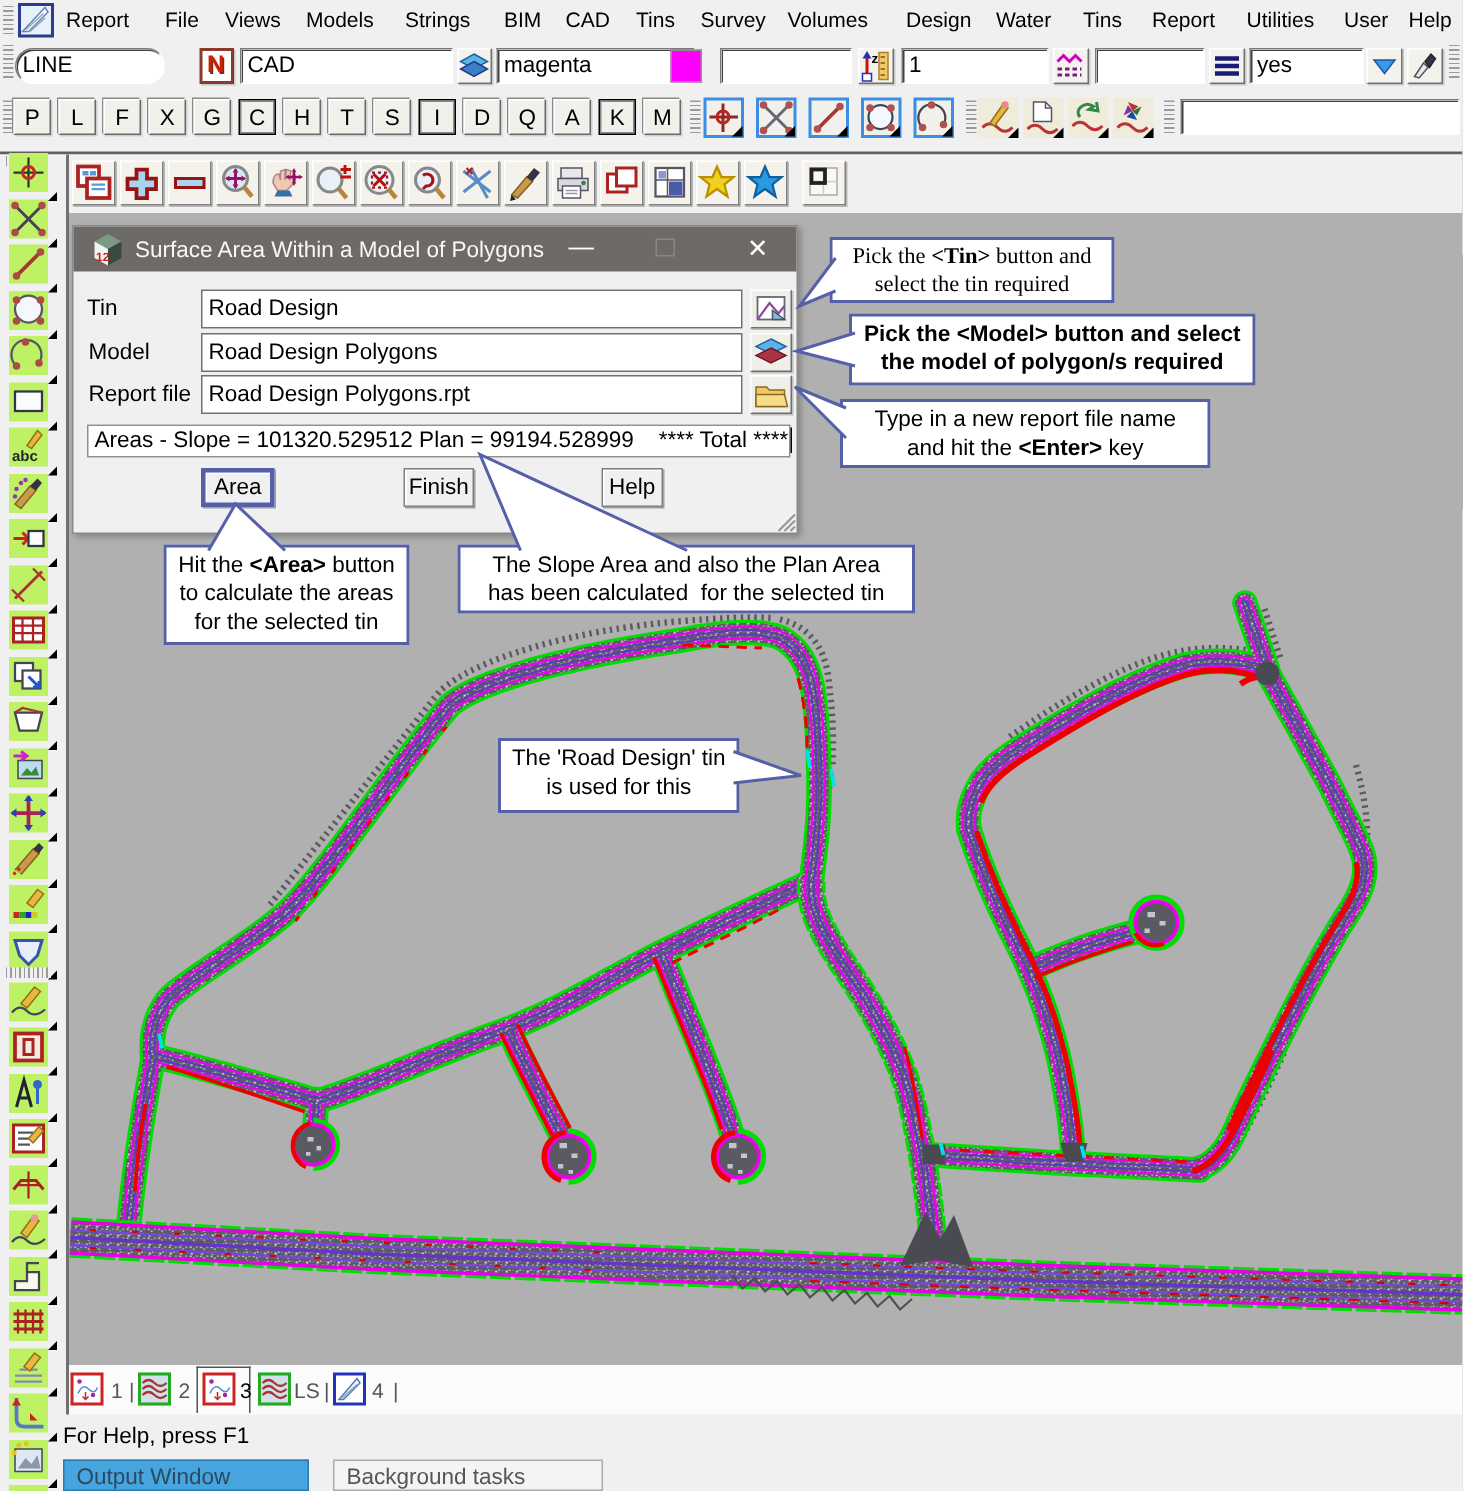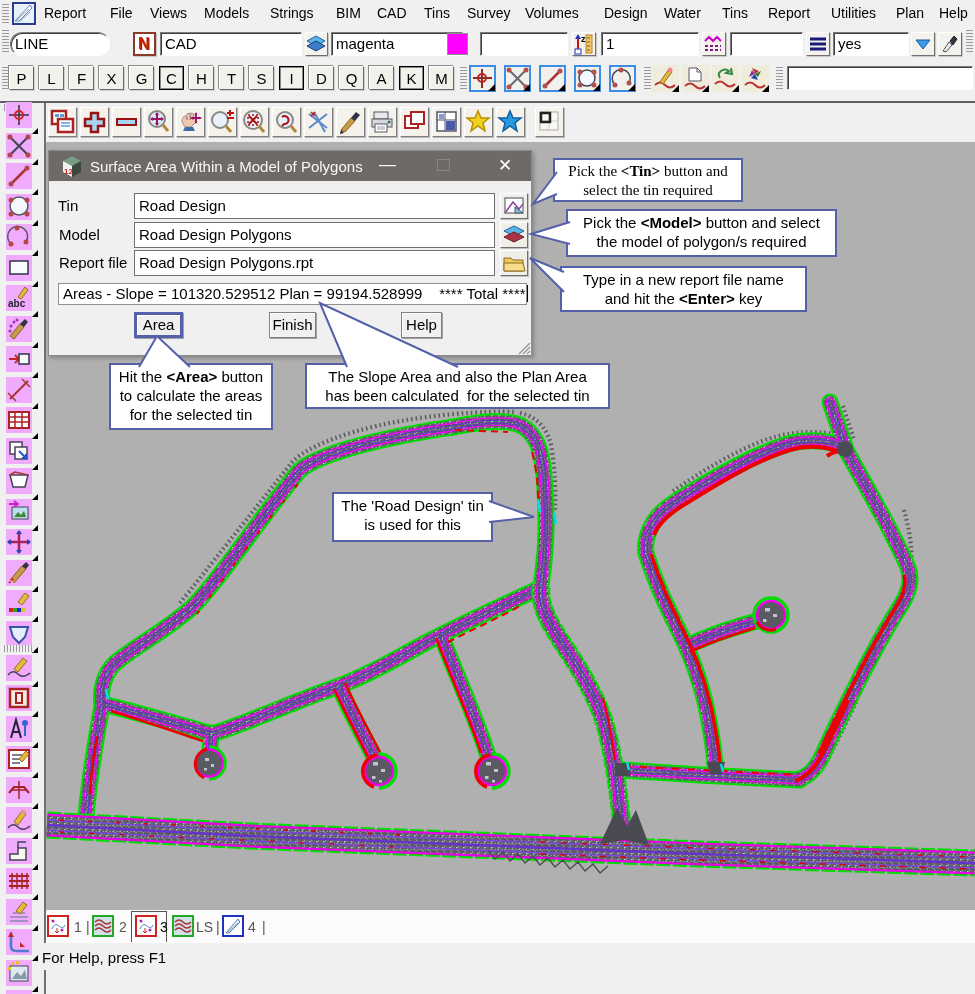--- a/index.html
+++ b/index.html
@@ -28,21 +28,21 @@
 .lbtn { position:absolute; top:5px; width:25px; height:24px; background:#f2f0ea;
   border:1px solid #fff; border-right-color:#6a6a6a; border-bottom-color:#6a6a6a;
   box-shadow:1px 1px 0 #d0d0d0, -1px -1px 0 #8a8a8a;
   font-size:15px; text-align:center; padding-top:3px; color:#000; }
 .snapbtn { position:absolute; top:4px; width:27px; height:27px; background:#f2f0ea; border:2px solid #3a8ee6; }
 .tri { position:absolute; width:0; height:0; border-left:7px solid transparent; border-bottom:7px solid #000; }
 
 
 #main { left:0; top:103px; width:975px; height:807px; background:#b0b0b0; }
 #lefttb { left:0; top:103px; width:46px; height:891px; background:#f0f0f0; border-right:2px solid #707070; }
-.licon { position:absolute; left:6px; width:26px; height:26px; background:#f0abfc; }
+.licon { position:absolute; left:6px; width:26px; height:26px; background:#bef264; }
 .licon svg { position:absolute; left:0; top:0; }
 .ltri { position:absolute; width:0; height:0; border-left:6px solid transparent; border-bottom:6px solid #000; }
 #topstrip { left:46px; top:103px; width:929px; height:39px; background:#f0f0f0; }
 .cbtn { position:absolute; top:4px; width:29px; height:30px; background:#f4f2ea;
   border:1px solid #fff; border-right-color:#808080; border-bottom-color:#808080;
   box-shadow:1px 1px 0 #b8b8b8; }
 
 
 #dlg { left:48px; top:150px; width:484px; height:206px; background:#f0f0f0;
   border:1px solid #8a8a8a; box-shadow:2px 2px 4px rgba(0,0,0,0.25); }
@@ -87,21 +87,21 @@
     <div class="mi" style="left:336px;">BIM</div>
     <div class="mi" style="left:377px;">CAD</div>
     <div class="mi" style="left:424px;">Tins</div>
     <div class="mi" style="left:467px;">Survey</div>
     <div class="mi" style="left:525px;">Volumes</div>
     <div class="mi" style="left:604px;">Design</div>
     <div class="mi" style="left:664px;">Water</div>
     <div class="mi" style="left:722px;">Tins</div>
     <div class="mi" style="left:768px;">Report</div>
     <div class="mi" style="left:831px;">Utilities</div>
-    <div class="mi" style="left:896px;">Plan</div>
+    <div class="mi" style="left:896px;">User</div>
     <div class="mi" style="left:939px;">Help</div>
   </div>
   <div id="row2" class="abs">
     <div class="grip-v" style="left:2px;top:3px;height:24px;"></div>
     <div class="tin" style="left:10px;width:100px;border-radius:12px;">LINE</div>
     <div class="tbtn" style="left:133px;width:23px;border:2px solid #8b3a2a;background:#fff;">
       <div style="position:absolute;left:3px;top:1px;font-size:16px;font-weight:bold;color:#cc2200;text-shadow:1px 1px 0 #7a2a10;">N</div>
     </div>
     <div class="tin" style="left:160px;width:142px;">CAD</div>
     <div class="tbtn" style="left:305px;width:23px;">
@@ -815,21 +815,21 @@
         <g stroke="#999" stroke-width="1.5">
           <line x1="2" y1="13" x2="13" y2="2"></line>
           <line x1="6" y1="13" x2="13" y2="6"></line>
           <line x1="10" y1="13" x2="13" y2="10"></line>
         </g>
       </svg>
   </div>
   <svg id="beaks" class="abs" style="left:0;top:0;pointer-events:none;" width="975" height="994" viewBox="0 0 975 994"></svg>
   <div id="callouts" class="abs" style="left:0;top:0;width:975px;height:994px;pointer-events:none;">
     <div class="callout" style="left:553px;top:158px;width:190px;height:44px;font-family:Liberation Serif, serif;">Pick the <b>&lt;Tin&gt;</b> button and<br>select the tin required</div>
-    <div class="callout" style="left:566px;top:209px;width:271px;height:48px;">Pick the <b>&lt;Model&gt;</b> button and select<br>the model of polygon/s required</div>
+    <div class="callout" style="left:566px;top:209px;width:271px;height:48px;font-weight:bold;">Pick the <b>&lt;Model&gt;</b> button and select<br>the model of polygon/s required</div>
     <div class="callout" style="left:109px;top:363px;width:164px;height:67px;">Hit the <b>&lt;Area&gt;</b> button<br>to calculate the areas<br>for the selected tin</div>
     <div class="callout" style="left:560px;top:266px;width:247px;height:46px;">Type in a new report file name<br>and hit the <b>&lt;Enter&gt;</b> key</div>
     <div class="callout" style="left:332px;top:492px;width:161px;height:50px;">The 'Road Design' tin<br>is used for this</div>
     <div class="callout" style="left:305px;top:363px;width:305px;height:46px;">The Slope Area and also the Plan Area<br>has been calculated&nbsp; for the selected tin</div>
     <svg style="position:absolute;left:0;top:0;" width="975" height="994" viewBox="0 0 975 994">
       <g fill="#ffffff" stroke="#5560a8" stroke-width="2">
         <path d="M 557 172 L 533 204 L 557 194"></path>
         <path d="M 570 222 L 531 234 L 570 244"></path>
         <path d="M 564 292 L 530 258 L 564 272"></path>
         <path d="M 139 367 L 157 336 L 190 367"></path>
@@ -871,13 +871,17 @@
     <div class="vicon" style="left:176px;top:5px;border:2px solid #2233bb;background:#fff;"><svg width="18" height="18">
           <path d="M2 16 L14 2 L16 5 L5 16 Z" fill="#eef4ff" stroke="#5577bb"></path>
           <line x1="4" y1="15" x2="14" y2="6" stroke="#8aa"></line>
         </svg></div>
     <div class="vtab" style="left:202px;top:9px;">4</div>
     <div class="vtab" style="left:216px;top:9px;">|</div>
   </div>
   <div id="statusbar" class="abs">
       <div style="padding:6px 0 0 4px;">For Help, press F1</div>
     </div>
+  <div id="bottombar" class="abs">
+    <div style="position:absolute;left:4px;top:3px;width:164px;height:21px;background:#46a4de;border:1px solid #2a7ab0;color:#2b4a62;font-size:15px;padding:2px 0 0 8px;">Output Window</div>
+    <div style="position:absolute;left:184px;top:3px;width:180px;height:21px;background:#f4f4f4;border:1px solid #aaa;color:#555;font-size:15px;padding:2px 0 0 8px;">Background tasks</div>
+  </div>
 </div>
 
 </body></html>

